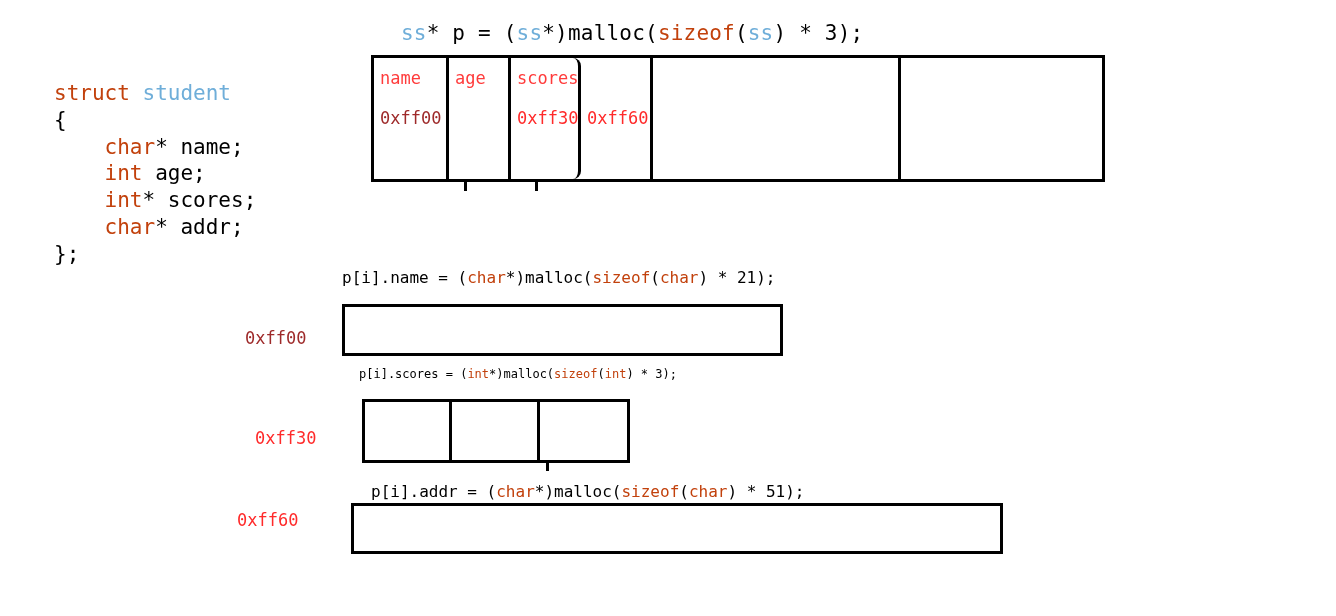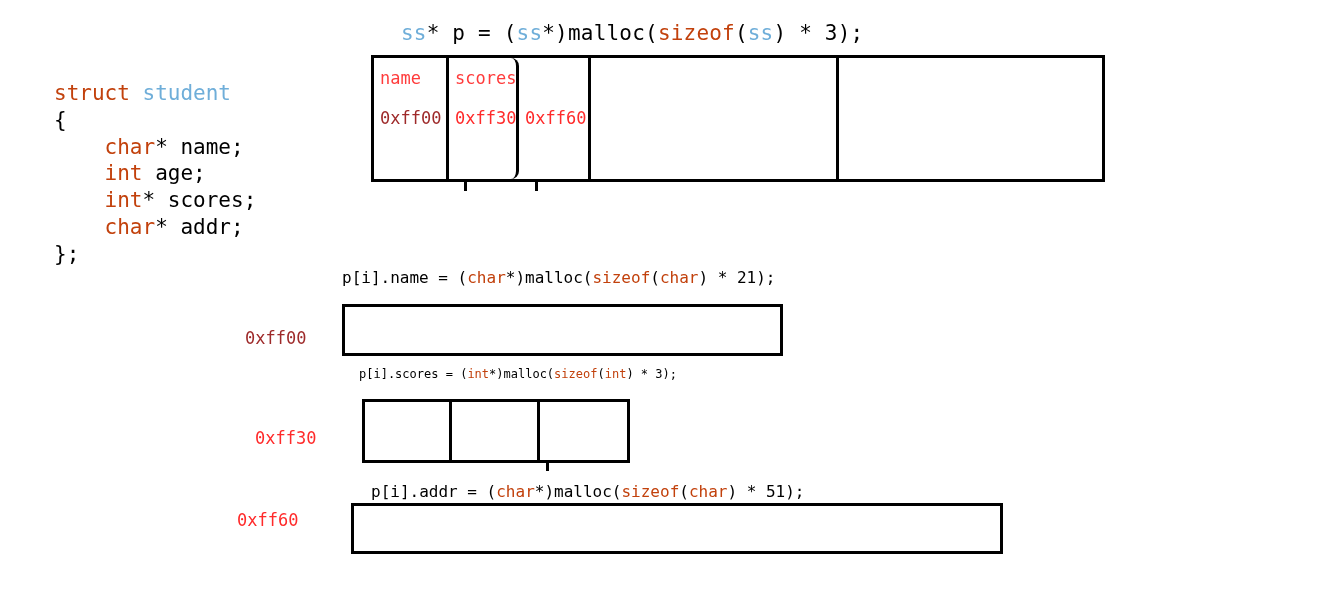--- a/index.html
+++ b/index.html
@@ -148,20 +148,24 @@
 
 <div class="abs" id="top-statement"><span class="type-ss">ss</span><span class="plain">* p = (</span><span class="type-ss">ss</span><span class="plain">*)malloc(</span><span class="kw">sizeof</span><span class="plain">(</span><span class="type-ss">ss</span><span class="plain">) * 3);</span></div>
 
 <div class="abs" id="struct-block"><div><span class="kw">struct</span><span class="plain"> </span><span class="type-ss">student</span></div><div><span class="plain">{</span></div><div><span class="plain">    </span><span class="kw">char</span><span class="plain">* name;</span></div><div><span class="plain">    </span><span class="kw">int</span><span class="plain"> age;</span></div><div><span class="plain">    </span><span class="kw">int</span><span class="plain">* scores;</span></div><div><span class="plain">    </span><span class="kw">char</span><span class="plain">* addr;</span></div><div><span class="plain">};</span></div></div>
 
 <div class="abs" id="struct-table">
   <div class="cell c1">
     <span class="cell-head">name</span>
     <span class="cell-addr addr-dark">0xff00</span>
   </div>
+  <div class="cell c2">
+    <span class="cell-head">age</span>
+    <span class="cell-addr addr-red"></span>
+  </div>
   <div class="cell c3">
     <span class="cell-head">scores</span>
     <span class="cell-addr addr-red">0xff30</span>
   </div>
   <div class="cell c4">
     <span class="cell-head"></span>
     <span class="cell-addr addr-red">0xff60</span>
   </div>
   <div class="cell c5">
     <span class="cell-head"></span>

